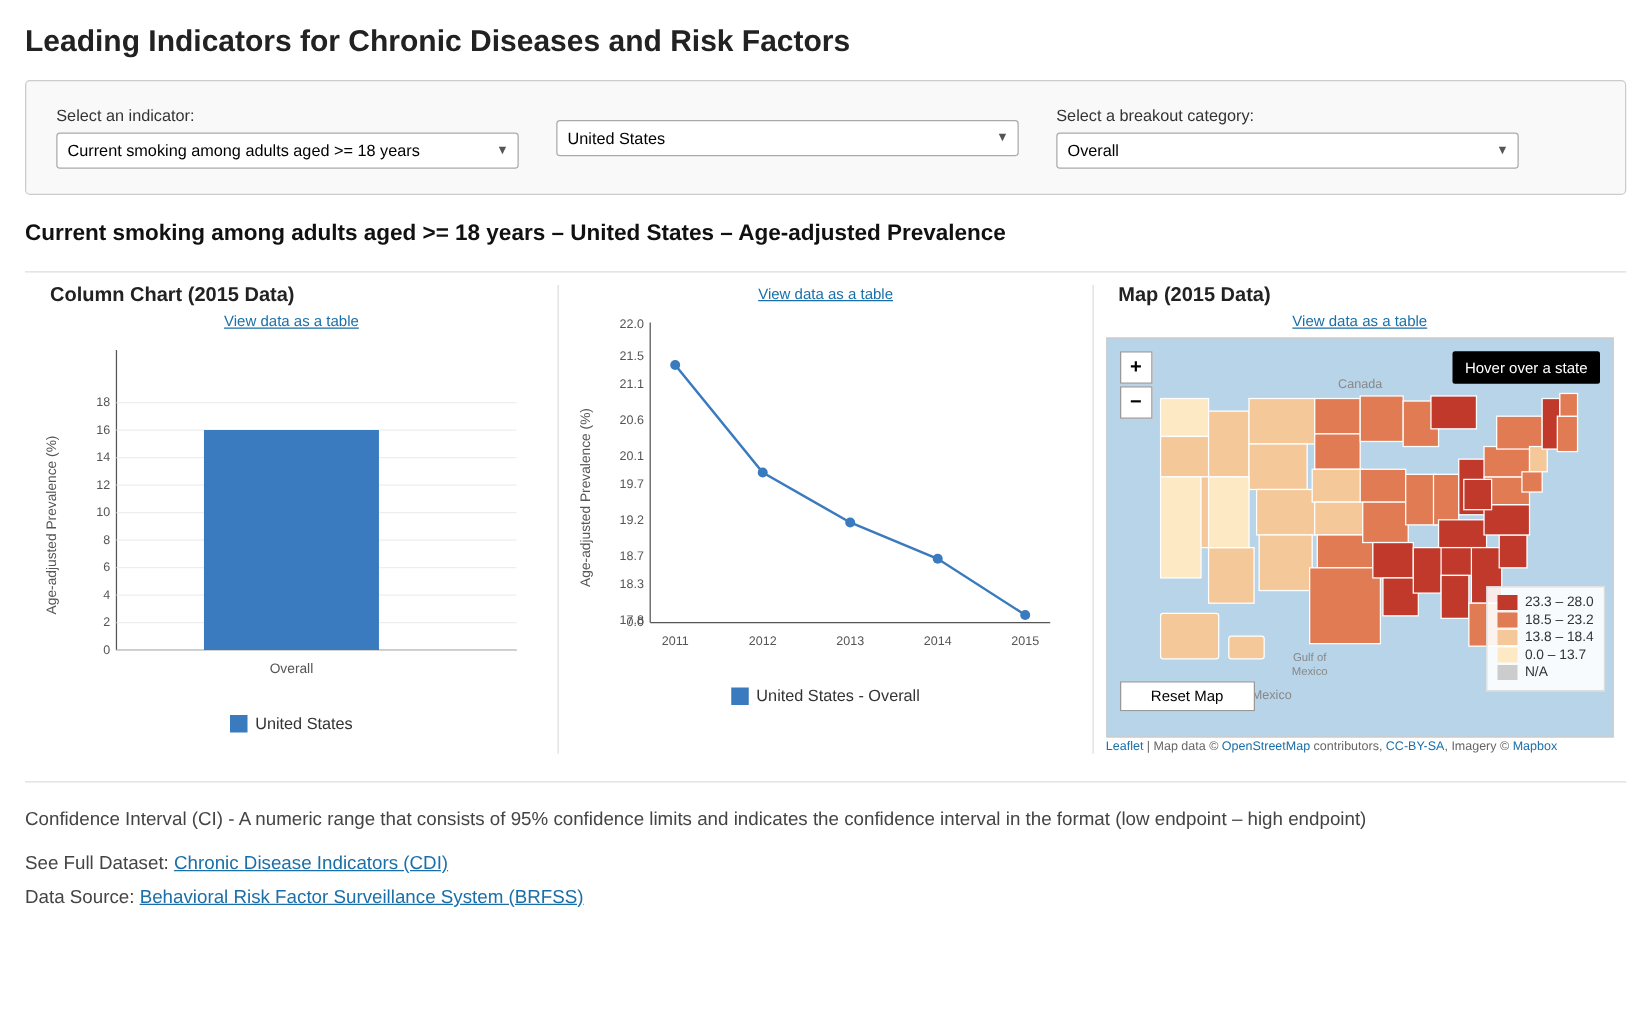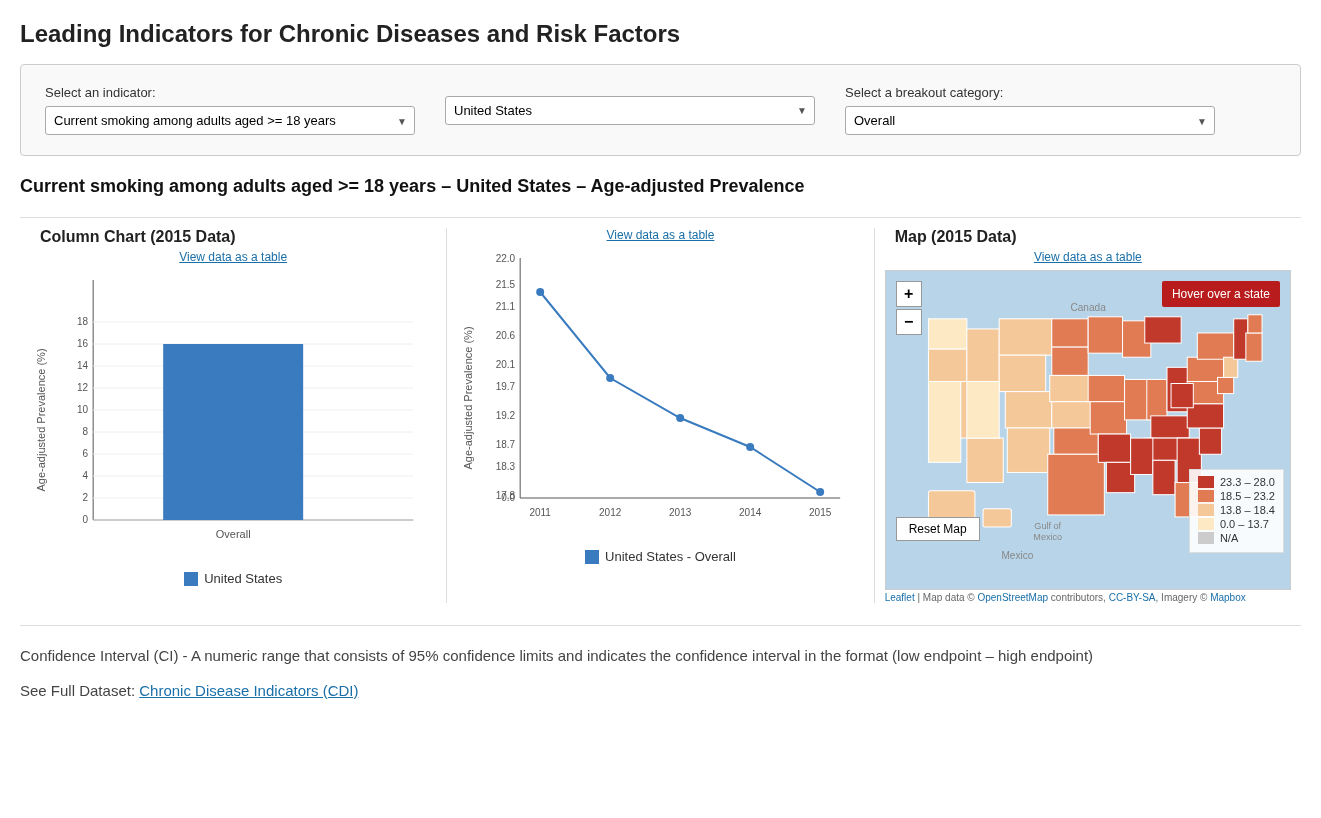--- a/index.html
+++ b/index.html
@@ -20,22 +20,22 @@
     .chart-section:last-child { border-right: none; }
     .chart-title { font-size: 16px; font-weight: bold; margin-bottom: 4px; color: #222; padding-left: 10px; }
     .view-data-link { text-align: center; font-size: 12px; color: #1a6fa8; text-decoration: underline; cursor: pointer; display: block; margin-bottom: 6px; }
     .chart-area { position: relative; }
     .legend-item { display: flex; align-items: center; gap: 6px; font-size: 13px; justify-content: center; margin-top: 8px; }
     .legend-color { width: 14px; height: 14px; display: inline-block; }
     
     .map-container { position: relative; width: 100%; background: #b8d4e8; border: 1px solid #ccc; }
     .map-controls { position: absolute; top: 10px; left: 10px; z-index: 10; display: flex; flex-direction: column; gap: 2px; }
     .map-btn { width: 26px; height: 26px; background: #fff; border: 1px solid #999; display: flex; align-items: center; justify-content: center; font-size: 16px; cursor: pointer; font-weight: bold; }
-    .hover-tooltip { position: absolute; top: 10px; right: 10px; background: #b91c1c; color: #fff; padding: 6px 10px; font-size: 12px; border-radius: 2px; z-index: 10; }
-    .reset-map-btn { position: absolute; bottom: 48px; left: 10px; background: #fff; border: 1px solid #999; padding: 4px 12px; font-size: 12px; cursor: pointer; z-index: 10; }
+    .hover-tooltip { position: absolute; top: 10px; right: 10px; background: #000000; color: #fff; padding: 6px 10px; font-size: 12px; border-radius: 2px; z-index: 10; }
+    .reset-map-btn { position: absolute; bottom: 20px; left: 10px; background: #fff; border: 1px solid #999; padding: 4px 24px; font-size: 12px; cursor: pointer; z-index: 10; }
     .map-legend { position: absolute; bottom: 36px; right: 6px; background: rgba(255,255,255,0.9); padding: 6px 8px; font-size: 11px; border: 1px solid #ddd; }
     .legend-row { display: flex; align-items: center; gap: 6px; margin-bottom: 2px; }
     .legend-box { width: 16px; height: 12px; }
     .map-credit { font-size: 10px; color: #666; margin-top: 2px; }
     .map-credit a { color: #1a6fa8; }
     .footer-text { margin-top: 22px; border-top: 1px solid #ddd; padding-top: 16px; font-size: 15px; color: #444; line-height: 1.8; }
     .footer-link { color: #1a6fa8; text-decoration: underline; cursor: pointer; }
     svg text { font-family: Arial, sans-serif; }
   </style>
 </head>
@@ -313,13 +313,17 @@
   </div>
 
 </div>
 
 <div class="footer-text">
   <p style="margin-bottom:8px;">Confidence Interval (CI) - A numeric range that consists of 95% confidence limits and indicates the confidence interval in the format (low endpoint – high endpoint)</p>
   <p>
     <span>See Full Dataset:</span>
     <a class="footer-link">Chronic Disease Indicators (CDI)</a>
   </p>
+  <p>
+    <span>Data Source:</span>
+    <a class="footer-link">Behavioral Risk Factor Surveillance System (BRFSS)</a>
+  </p>
 </div>
 
 </body></html>

